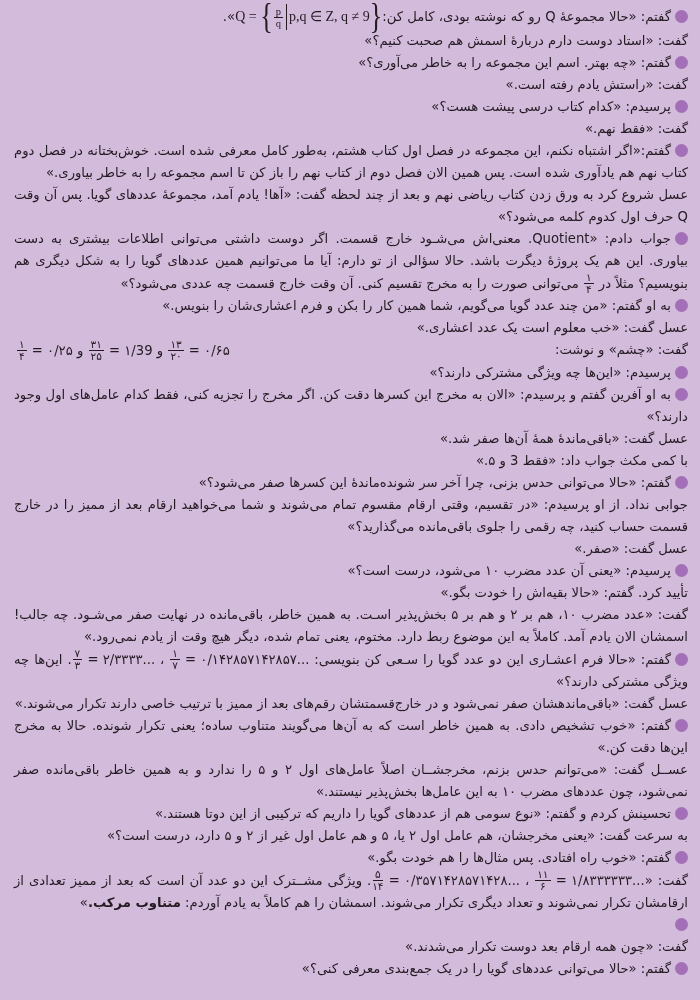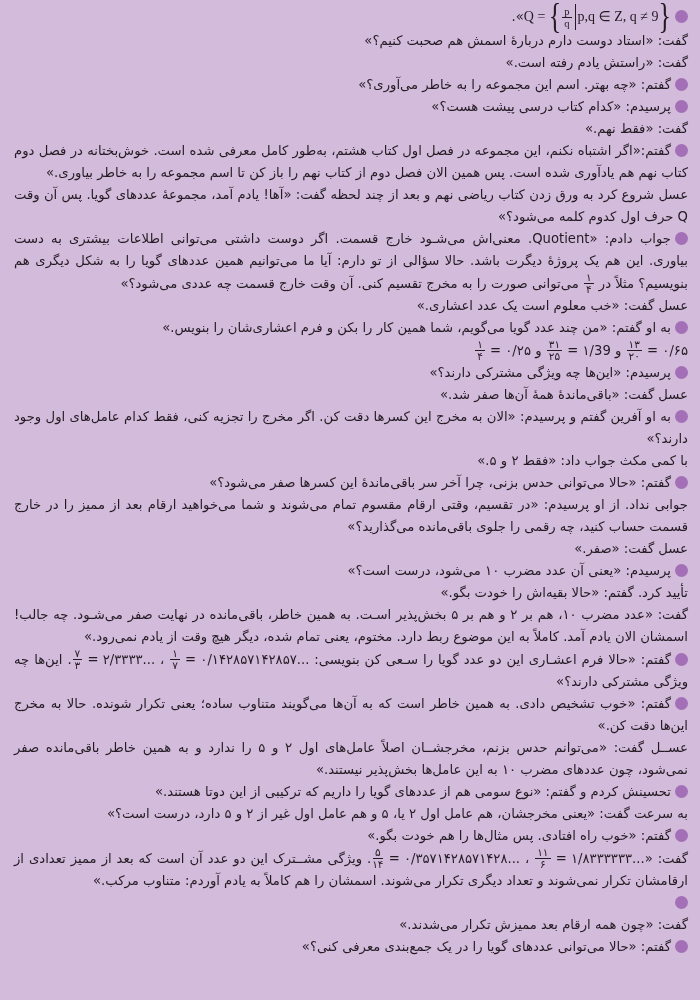--- a/index.html
+++ b/index.html
@@ -13,21 +13,21 @@
     direction: rtl;
     padding: 4px 12px 0 14px;
     font-size: 13.2px;
     line-height: 22px;
   }
   .para { margin: 0; text-align: justify; text-align-last: right; }
   .bullet {
     display: inline-block; width: 13px; height: 13px; border-radius: 50%;
     background: #a36fb6; vertical-align: -2px; margin-left: 4px;
   }
-  .bold { font-weight: normal; }
+  .bold { font-weight: bold; }
   .frac {
     display: inline-flex; flex-direction: column; align-items: center;
     vertical-align: middle; line-height: 11px; font-size: 10.5px; margin: 0 1px;
     direction: ltr;
   }
   .frac .num { border-bottom: 1px solid #231a22; padding: 0 2px; }
   .math { direction: ltr; unicode-bidi: isolate; display: inline-block; }
   .set {
     display: inline-flex; align-items: center; direction: ltr;
     font-family: "Liberation Serif", serif; font-size: 14px; vertical-align: middle;
@@ -35,90 +35,92 @@
   .brace { font-size: 26px; line-height: 22px; transform: scaleY(1.35); display: inline-block; }
   .bar { border-left: 1px solid #231a22; height: 26px; margin: 0 2px; }
   .examples-line { display: flex; justify-content: space-between; direction: rtl; }
 </style>
 </head>
 <body>
 
 <div class="page">
 
 
-  <p class="para"><span class="bullet"></span><span class="set"><span>Q =</span>&nbsp;<span class="brace">{</span><span class="frac">
+  <p class="para"><span class="bullet"></span><span>گفتم: «حالا مجموعهٔ Q رو که نوشته بودی، کامل کن:</span><span class="set"><span>Q =</span>&nbsp;<span class="brace">{</span><span class="frac">
           <span class="num">p</span>
           <span>q</span>
         </span><span class="bar"></span><span>p,q ∈ Z, q ≠ 9</span><span class="brace">}</span></span><span>».</span></p>
 
   <p class="para"><span>گفت: «استاد دوست دارم دربارهٔ اسمش هم صحبت کنیم؟»</span></p>
+  <p class="para"><span class="bullet"></span><span>گفتم: «چه بهتر. اسم این مجموعه را به خاطر می‌آوری؟»</span></p>
   <p class="para"><span>گفت: «راستش یادم رفته است.»</span></p>
-  <p class="para"><span class="bullet"></span><span>گفتم: «چه بهتر. اسم این مجموعه را به خاطر می‌آوری؟»</span></p>
   <p class="para"><span class="bullet"></span><span>پرسیدم: «کدام کتاب درسی پیشت هست؟»</span></p>
   <p class="para"><span>گفت: «فقط نهم.»</span></p>
   <p class="para"><span class="bullet"></span><span>گفتم:«اگر اشتباه نکنم، این مجموعه در فصل اول کتاب هشتم، به‌طور کامل معرفی شده است. خوش‌بختانه در فصل دوم کتاب نهم هم یادآوری شده است. پس همین الان فصل دوم از کتاب نهم را باز کن تا اسم مجموعه را به خاطر بیاوری.»</span></p>
   <p class="para"><span>عسل شروع کرد به ورق زدن کتاب ریاضی نهم و بعد از چند لحظه گفت: «آها! یادم آمد، مجموعهٔ عددهای گویا. پس آن وقت Q حرف اول کدوم کلمه می‌شود؟»</span></p>
 
   <p class="para"><span class="bullet"></span><span>جواب دادم: «Quotient. معنی‌اش می‌شـود خارج قسمت. اگر دوست داشتی می‌توانی اطلاعات بیشتری به دست بیاوری. این هم یک پروژهٔ دیگرت باشد. حالا سؤالی از تو دارم: آیا ما می‌توانیم همین عددهای گویا را  به شکل دیگری هم بنویسیم؟ مثلاً در</span> <span class="frac">
         <span class="num">۱</span>
         <span>۴</span>
       </span> <span>می‌توانی صورت را به مخرج تقسیم کنی. آن وقت خارج قسمت چه عددی می‌شود؟»</span></p>
 
+  <p class="para"><span class="bullet"></span><span>به او گفتم: «من چند عدد گویا می‌گویم، شما همین کار را بکن و فرم اعشاری‌شان را بنویس.»</span></p>
   <p class="para"><span>عسل گفت: «خب معلوم است یک عدد اعشاری.»</span></p>
-  <p class="para"><span class="bullet"></span><span>به او گفتم: «من چند عدد گویا می‌گویم، شما همین کار را بکن و فرم اعشاری‌شان را بنویس.»</span></p>
 
   <div class="examples-line">
+    <span>گفت: «چشم» و نوشت:</span>
     <span class="math" style="direction:rtl; padding-left:2px;">
       <span class="math"><span class="frac">
             <span class="num">۱۳</span>
             <span>۲۰</span>
           </span> = <span>۰/۶۵</span></span>
       <span>و</span>
       <span class="math"><span class="frac">
             <span class="num">۳۱</span>
             <span>۲۵</span>
           </span> = <span>۱/39</span></span>
       <span>و</span>
       <span class="math"><span class="frac">
             <span class="num">۱</span>
             <span>۴</span>
           </span> = <span>۰/۲۵</span></span>
     </span>
   </div>
 
   <p class="para"><span class="bullet"></span><span>پرسیدم: «این‌ها چه ویژگی مشترکی دارند؟»</span></p>
+  <p class="para"><span class="bullet"></span><span>به او آفرین گفتم و پرسیدم: «الان به مخرج این کسرها دقت کن. اگر مخرج را تجزیه کنی، فقط کدام عامل‌های اول وجود دارند؟»</span></p>
   <p class="para"><span>عسل گفت: «باقی‌ماندهٔ همهٔ آن‌ها صفر شد.»</span></p>
-  <p class="para"><span class="bullet"></span><span>به او آفرین گفتم و پرسیدم: «الان به مخرج این کسرها دقت کن. اگر مخرج را تجزیه کنی، فقط کدام عامل‌های اول وجود دارند؟»</span></p>
-  <p class="para"><span>با کمی مکث جواب داد: «فقط ۲ و ۵.»</span></p>
-  <p class="para"><span class="bullet"></span><span>گفتم: «حالا می‌توانی حدس بزنی، چرا آخر سر باقی‌ماندهٔ این کسرها صفر می‌شود؟»</span></p>
+  <p class="para"><span>با کمی مکث جواب داد: «فقط 3 و ۵.»</span></p>
+  <p class="para"><span class="bullet"></span><span>گفتم: «حالا می‌توانی حدس بزنی، چرا آخر سر شونده‌ماندهٔ این کسرها صفر می‌شود؟»</span></p>
   <p class="para"><span>جوابی نداد. از او پرسیدم: «در تقسیم، وقتی ارقام مقسوم تمام می‌شوند و شما می‌خواهید ارقام بعد از ممیز را در خارج قسمت حساب کنید، چه رقمی را جلوی باقی‌مانده می‌گذارید؟»</span></p>
   <p class="para"><span>عسل گفت: «صفر.»</span></p>
   <p class="para"><span class="bullet"></span><span>پرسیدم: «یعنی آن عدد مضرب ۱۰ می‌شود، درست است؟»</span></p>
   <p class="para"><span>تأیید کرد. گفتم: «حالا بقیه‌اش را خودت بگو.»</span></p>
   <p class="para"><span>گفت: «عدد مضرب ۱۰، هم بر ۲ و هم بر ۵ بخش‌پذیر اسـت. به همین خاطر، باقی‌مانده در نهایت صفر می‌شـود. چه جالب! اسمشان الان یادم آمد. کاملاً به این موضوع ربط دارد. مختوم، یعنی تمام شده، دیگر هیچ وقت از یادم نمی‌رود.»</span></p>
 
   <p class="para"><span class="bullet"></span><span>گفتم: «حالا فرم اعشـاری این دو عدد گویا را سـعی کن بنویسی:</span> <span class="math"><span class="frac">
           <span class="num">۱</span>
           <span>۷</span>
         </span> = <span>۰/۱۴۲۸۵۷۱۴۲۸۵۷...</span></span> ، <span class="math"><span class="frac">
           <span class="num">۷</span>
           <span>۳</span>
         </span> = <span>۲/۳۳۳۳...</span></span><span>. این‌ها چه ویژگی مشترکی دارند؟»</span></p>
 
+  <p class="para"><span>عسل گفت: «باقی‌ماندهشان صفر نمی‌شود و در خارج‌قسمتشان رقم‌های بعد از ممیز با ترتیب خاصی دارند تکرار می‌شوند.»</span></p>
   <p class="para"><span class="bullet"></span><span>گفتم: «خوب تشخیص دادی. به همین خاطر است که به آن‌ها می‌گویند متناوب ساده؛ یعنی تکرار شونده. حالا به مخرج این‌ها دقت کن.»</span></p>
   <p class="para"><span>عســل گفت: «می‌توانم حدس بزنم، مخرجشــان اصلاً عامل‌های اول ۲ و ۵ را ندارد و به همین خاطر باقی‌مانده صفر نمی‌شود، چون عددهای مضرب ۱۰ به این عامل‌ها بخش‌پذیر نیستند.»</span></p>
   <p class="para"><span class="bullet"></span><span>تحسینش کردم و گفتم: «نوع سومی هم از عددهای گویا را داریم که ترکیبی از این دوتا هستند.»</span></p>
   <p class="para"><span>به سرعت گفت: «یعنی مخرجشان، هم عامل اول ۲ یا، ۵ و هم عامل اول غیر از ۲ و ۵ دارد، درست است؟»</span></p>
   <p class="para"><span class="bullet"></span><span>گفتم: «خوب راه افتادی. پس مثال‌ها را هم خودت بگو.»</span></p>
 
   <p class="para"><span>گفت: «</span><span class="math"><span class="frac">
           <span class="num">۱۱</span>
           <span>۶</span>
         </span> = <span>۱/۸۳۳۳۳۳۳...</span></span> ، <span class="math"><span class="frac">
           <span class="num">۵</span>
           <span>۱۴</span>
         </span> = <span>۰/۳۵۷۱۴۲۸۵۷۱۴۲۸...</span></span><span>. ویژگی مشــترک این دو عدد آن است که بعد از ممیز تعدادی از ارقامشان تکرار نمی‌شوند و تعداد دیگری تکرار می‌شوند. اسمشان را هم کاملاً به یادم آوردم:</span> <span class="bold">متناوب مرکب.</span><span>»</span></p>
 
   <p class="para"><span class="bullet"></span></p>
-  <p class="para"><span>گفت: «چون همه ارقام بعد ممیزش تکرار می‌شدند.»</span></p>
+  <p class="para"><span>گفت: «چون همه ارقام بعد دوست تکرار می‌شدند.»</span></p>
   <p class="para"><span class="bullet"></span><span>گفتم: «حالا می‌توانی عددهای گویا را در یک جمع‌بندی معرفی کنی؟»</span></p>
 
 </div>
 
 </body></html>

